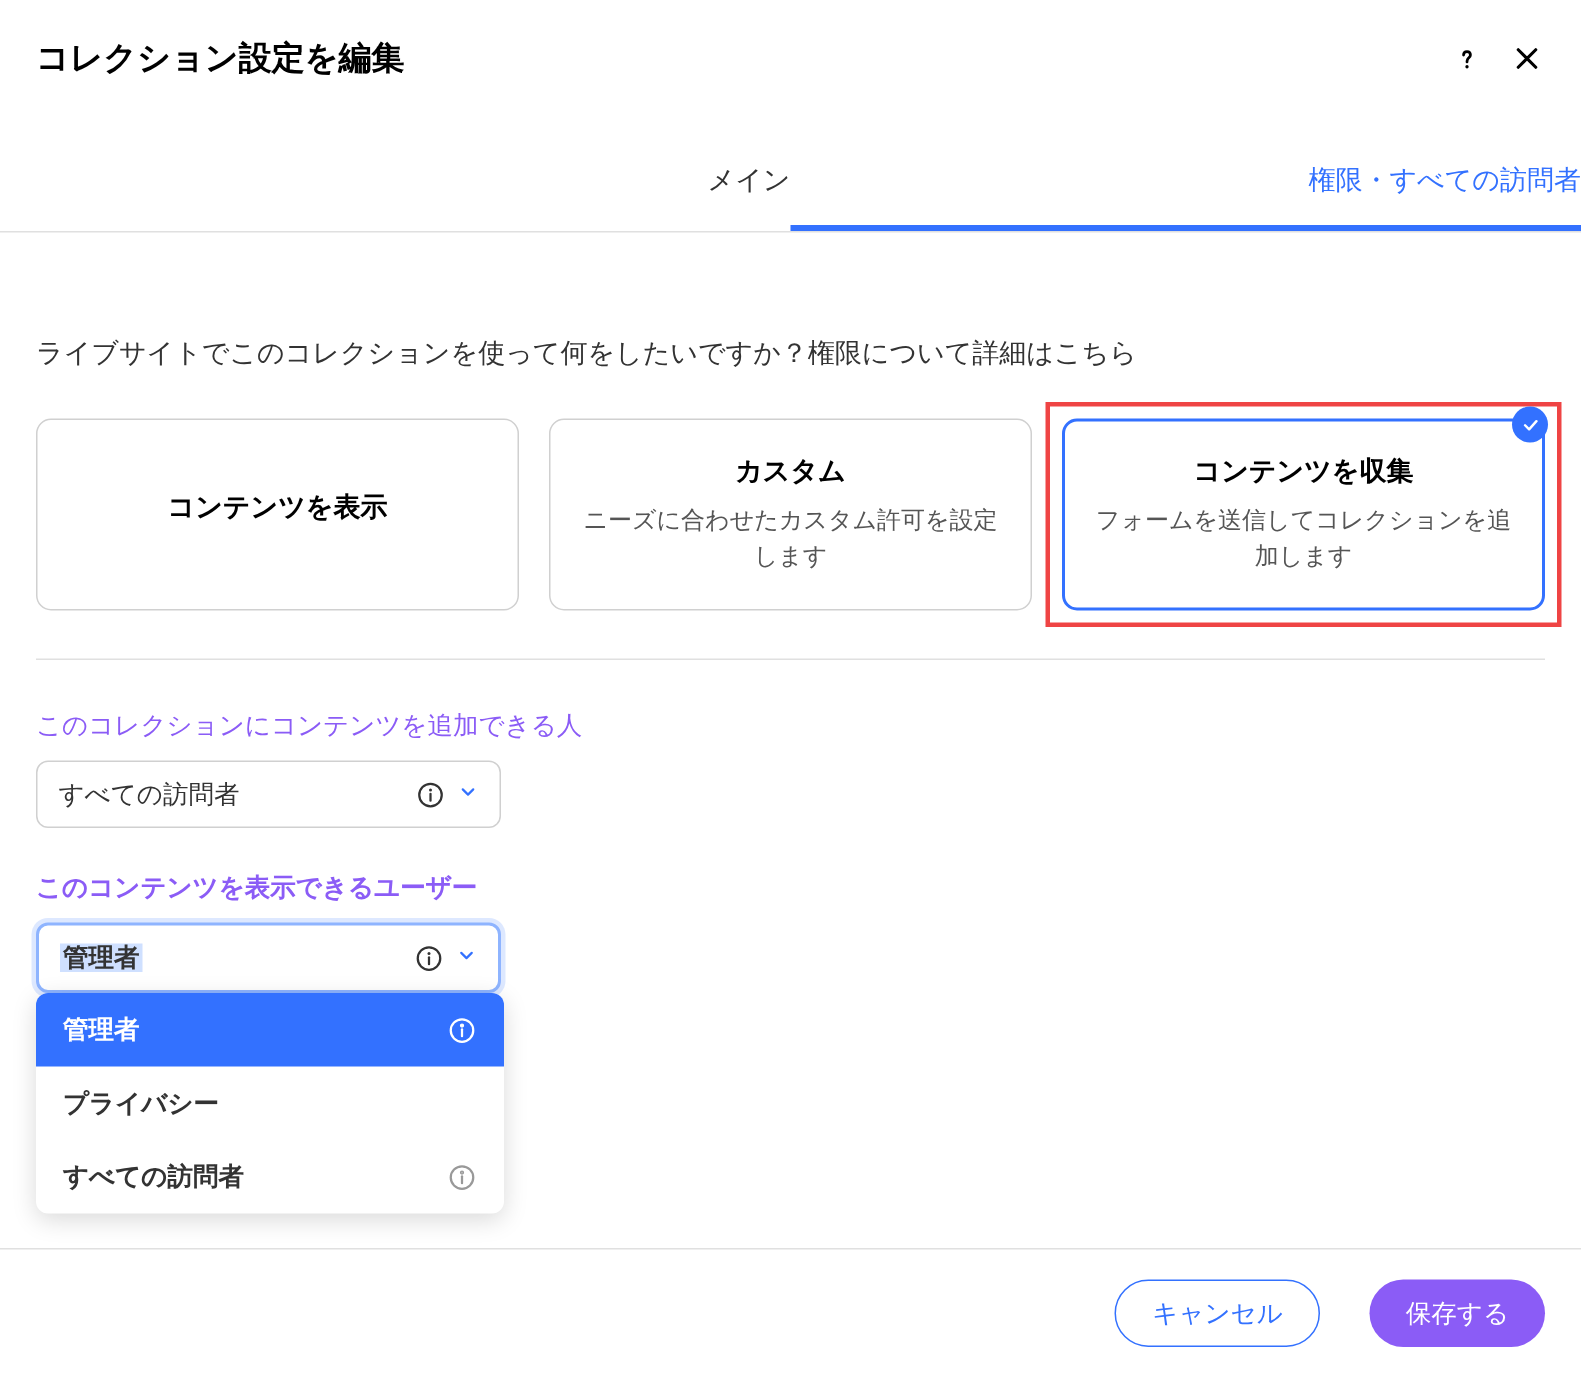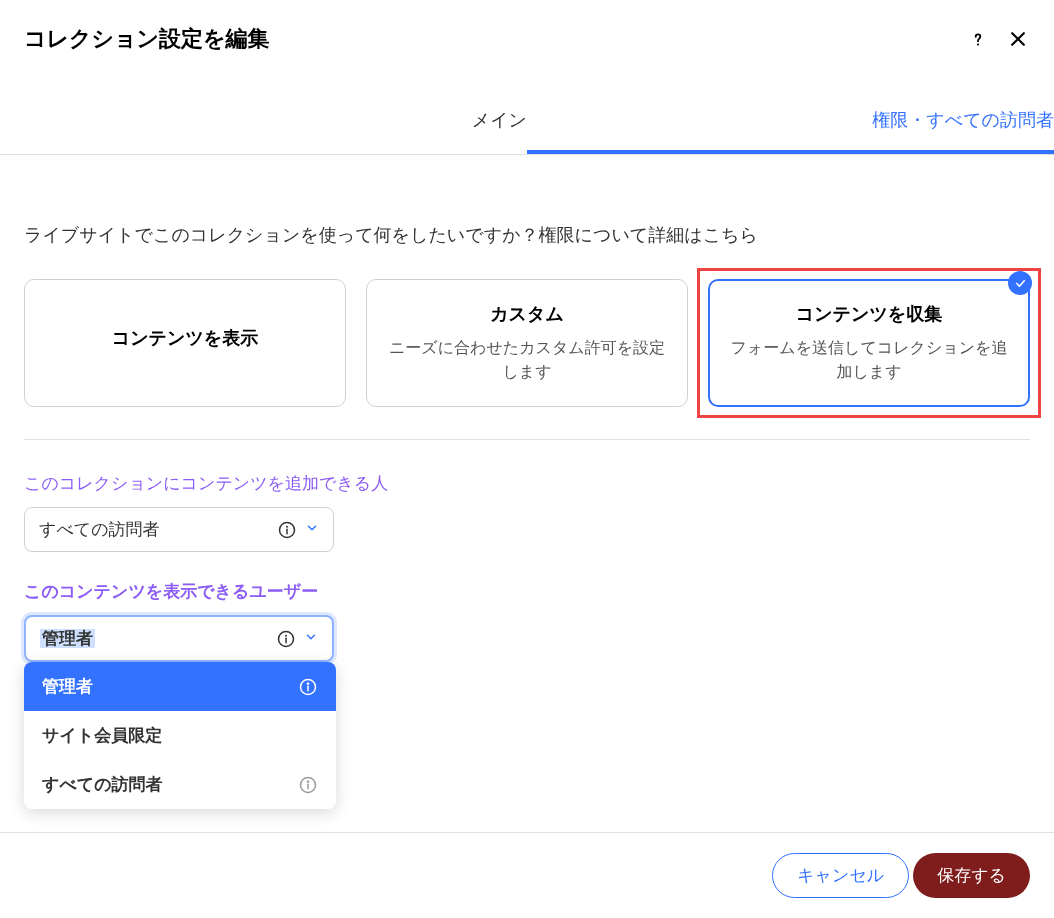--- a/index.html
+++ b/index.html
@@ -205,36 +205,36 @@
     }
     .footer {
       position: absolute;
       bottom: 0;
       left: 0;
       right: 0;
       border-top: 1px solid #e0e0e0;
       padding: 20px 24px;
       display: flex;
       justify-content: flex-end;
-      gap: 4px;
+      gap: 33px;
     }
     .btn {
       padding: 10px 24px;
       border-radius: 24px;
       font-size: 17px;
       cursor: pointer;
       border: none;
     }
     .btn-secondary {
       background: #fff;
       color: #3371ff;
       border: 1px solid #3371ff;
     }
     .btn-primary {
-      background: #7f1d1d;
+      background: #8b5cf6;
       color: #fff;
     }
   </style>
 </head>
 <body>
 
 <div class="header">
   <div class="title">コレクション設定を編集</div>
   <div class="header-icons">
     <div class="help-icon">
@@ -334,21 +334,21 @@
         <span>管理者</span>
         <div class="info-icon-small">
           <svg width="20" height="20" viewBox="0 0 24 24" fill="none">
             <circle cx="12" cy="12" r="9" stroke="#fff" stroke-width="1.8"></circle>
             <circle cx="12" cy="8" r="1.2" fill="#fff"></circle>
             <path d="M12 11V16.5" stroke="#fff" stroke-width="1.8" stroke-linecap="round"></path>
           </svg>
         </div>
       </div>
       <div class="dropdown-item">
-        <span>サイト会員限定</span>
+        <span>プライバシー</span>
       </div>
       <div class="dropdown-item">
         <span>すべての訪問者</span>
         <div class="info-icon-small">
           <svg width="20" height="20" viewBox="0 0 24 24" fill="none">
             <circle cx="12" cy="12" r="9" stroke="#bbb" stroke-width="1.8"></circle>
             <circle cx="12" cy="8" r="1.2" fill="#bbb"></circle>
             <path d="M12 11V16.5" stroke="#bbb" stroke-width="1.8" stroke-linecap="round"></path>
           </svg>
         </div>

